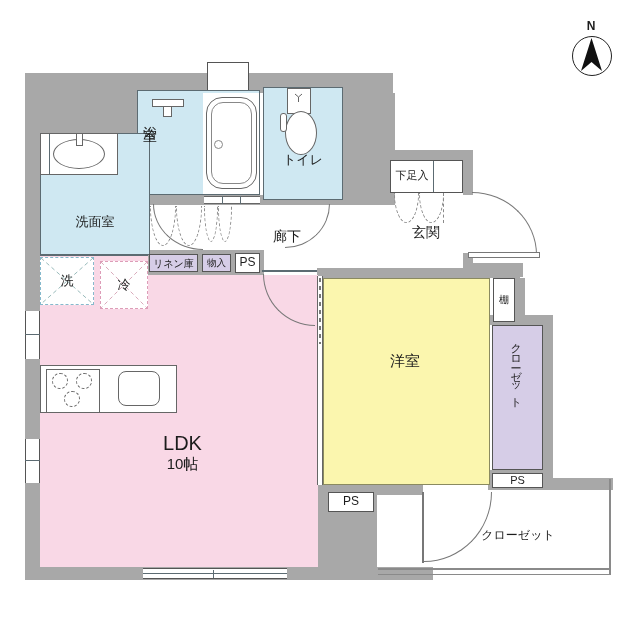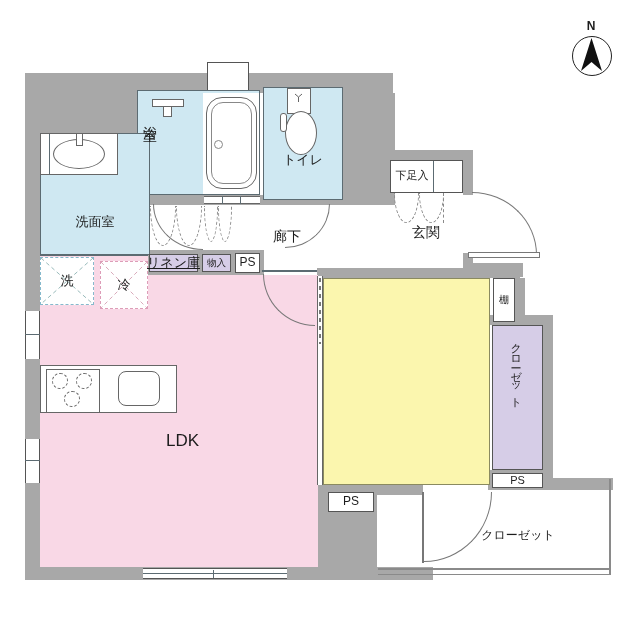--- a/index.html
+++ b/index.html
@@ -163,34 +163,36 @@
   <div class="thinln" style="left:609px;top:479px;width:2px;height:96px;background:#8a8a8a;"></div>
   <div class="thinln" style="left:378px;top:568px;width:233px;height:2px;background:#8a8a8a;"></div>
   <div class="thinln" style="left:378px;top:574px;width:233px;height:1px;background:#8a8a8a;"></div>
 
   <div class="lbl vtext" style="left:142px;top:115px;font-size:14px;">浴室</div>
   <div class="lbl ctr" style="left:277px;top:152px;width:52px;height:16px;font-size:13px;">トイレ</div>
   <div class="lbl ctr" style="left:58px;top:214px;width:74px;height:16px;font-size:13px;">洗面室</div>
   <div class="lbl ctr" style="left:257px;top:228px;width:60px;height:18px;font-size:14px;">廊下</div>
   <div class="lbl ctr" style="left:402px;top:224px;width:48px;height:18px;font-size:14px;">玄関</div>
   <div class="lbl ctr" style="left:392px;top:167px;width:40px;height:16px;font-size:11px;">下足入</div>
-  <div class="lbl ctr" style="left:149px;top:256px;width:49px;height:14px;font-size:13px;text-decoration:underline;">リネン庫</div>
+  <div class="lbl ctr" style="left:149px;top:256px;width:49px;height:14px;font-size:10px;">リネン庫</div>
   <div class="lbl ctr" style="left:202px;top:256px;width:29px;height:14px;font-size:9.5px;">物入</div>
   <div class="lbl ctr" style="left:235px;top:254px;width:25px;height:18px;font-size:12px;">PS</div>
   <div class="lbl ctr" style="left:328px;top:493px;width:46px;height:18px;font-size:12px;">PS</div>
   <div class="lbl ctr" style="left:492px;top:473px;width:51px;height:14px;font-size:11px;">PS</div>
   <div class="lbl ctr" style="left:493px;top:292px;width:22px;height:14px;font-size:10px;">棚</div>
   <div class="lbl vtext" style="left:510px;top:335px;font-size:11px;letter-spacing:1px;">クローゼット</div>
   <div class="lbl ctr" style="left:472px;top:528px;width:92px;height:15px;font-size:12px;">クローゼット</div>
 
   <div class="lbl" style="left:115px;top:432px;width:135px;text-align:center;">
-    <div style="font-size:17px;">LDK</div>
+    <div style="font-size:20px;">LDK</div>
+    <div style="font-size:15px;margin-top:2px;">10帖</div>
   </div>
 
   <div class="lbl" style="left:350px;top:353px;width:110px;text-align:center;">
+    <div style="font-size:15px;">洋室</div>
   </div>
 
   <div class="lbl ctr" style="left:580px;top:20px;width:22px;height:14px;font-size:12px;font-weight:bold;">N</div>
   <div style="position:absolute;left:572px;top:36px;width:40px;height:40px;border:1.5px solid #222;border-radius:50%;box-sizing:border-box;">
     <svg width="37" height="37">
         <polygon points="18.5,1 8,34 18.5,25 29,34" fill="#111"></polygon>
       </svg>
   </div>
 
 </div>

